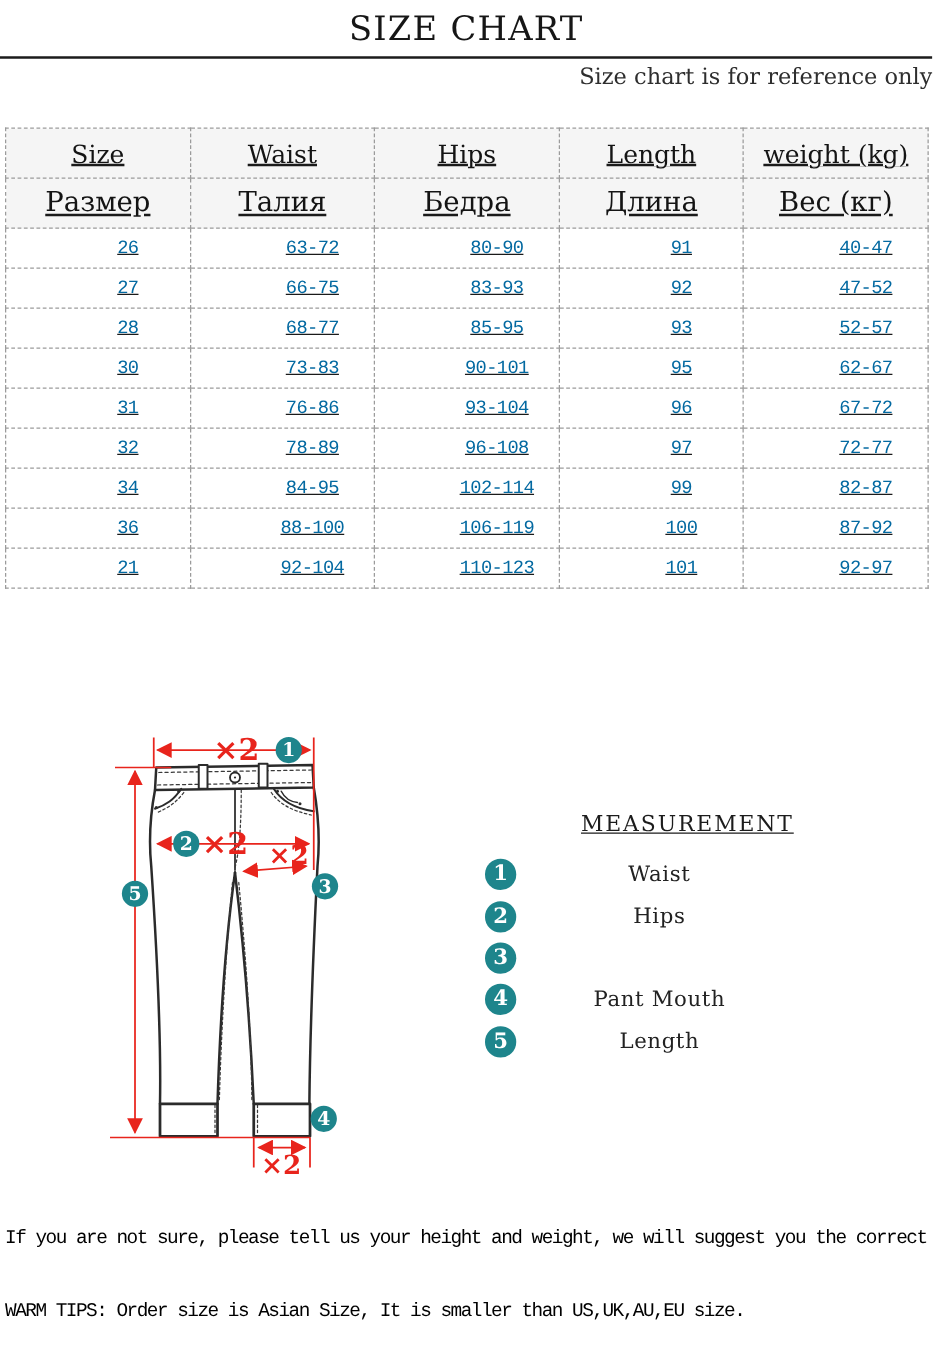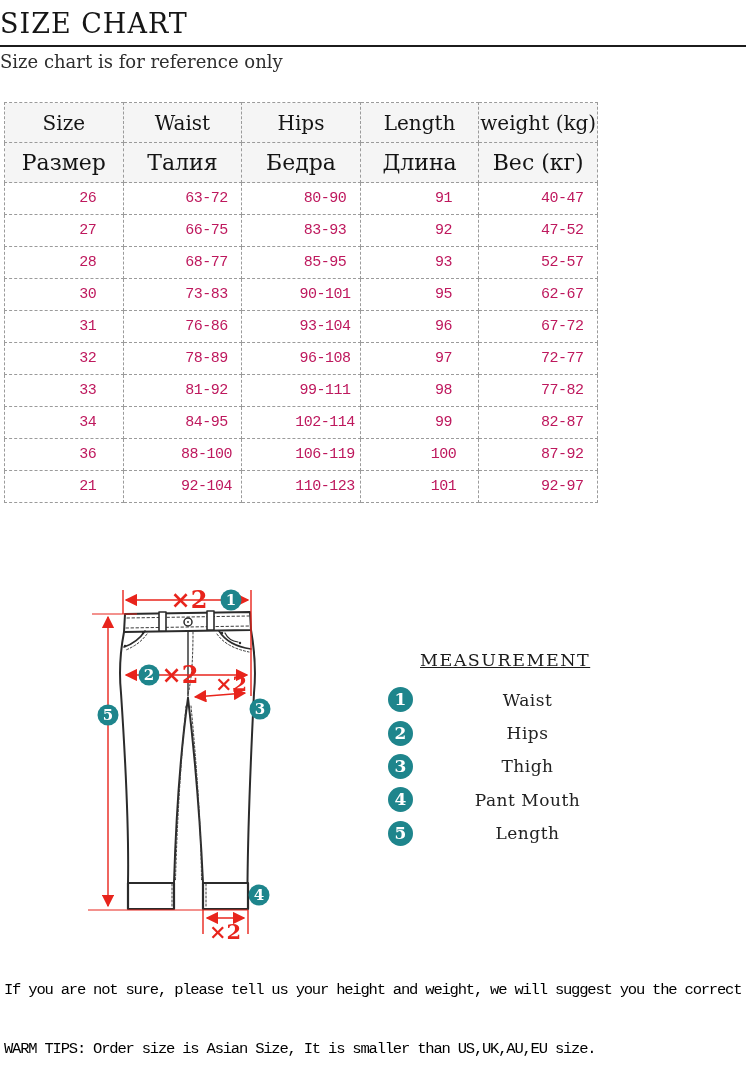--- a/index.html
+++ b/index.html
@@ -1,39 +1,39 @@
 <!DOCTYPE html>
 <html><head>
 <meta charset="utf-8">
 <style>
   html,body{margin:0;padding:0;background:#fff;}
   .page{position:relative;width:746px;height:1079px;background:#fff;overflow:hidden;
         font-family:"DejaVu Serif", serif;color:#1a1a1a;}
 
-  .title{position:absolute;top:8px;left:0;width:746px;
+  .title{position:absolute;top:8px;left:0;width:746px;text-align:center;
          font-size:27px;letter-spacing:1px;color:#161616;}
   .rule{position:absolute;top:45px;left:0;width:746px;height:2px;background:#1c1c1c;}
-  .subtitle{position:absolute;top:51px;left:0;width:746px;text-align:left;
+  .subtitle{position:absolute;top:51px;left:0;width:746px;text-align:right;
             font-size:18px;color:#2e2e2e;}
 
-  table.size-table{position:absolute;top:102px;left:4px;width:594px;
-                   border-collapse:collapse;table-layout:fixed;}
+  table.size-table{position:absolute;top:102px;left:4px;width:739px;
+                   border-collapse:collapse;table-layout:fixed;text-decoration:underline;}
   .size-table th,.size-table td{border:1px dashed #9b9b9b;text-align:center;
                    vertical-align:middle;padding:0;}
   .size-table th{height:39px;background:#f5f5f5;font-weight:normal;
                  font-family:"DejaVu Serif", serif;font-size:20px;color:#141414;}
   .size-table tr.ru th{font-size:22px;}
   .size-table td{height:31px;background:#fff;
                  font-family:"Liberation Mono","DejaVu Sans Mono",monospace;
-                 font-size:15px;letter-spacing:-0.5px;color:#be185d;padding-left:48px;}
+                 font-size:15px;letter-spacing:-0.5px;color:#0369a1;padding-left:48px;}
 
   svg.pants{position:absolute;left:85px;top:578px;}
 
   .legend{position:absolute;left:380px;top:650px;width:300px;}
-  .legend-title{margin-left:40px;width:215px;text-align:left;font-size:17.5px;
+  .legend-title{margin-left:40px;width:215px;text-align:right;font-size:17.5px;
                 letter-spacing:1.5px;text-decoration:underline;color:#1c1c1c;}
   .legend-rows{margin-top:13px;}
   .legend-row{display:flex;align-items:center;height:33.4px;}
   .legend-badge{flex:0 0 auto;width:25px;height:25px;margin-left:8px;border-radius:50%;
                 background:#1e858c;color:#fff;text-align:center;line-height:25px;
                 font-size:17px;font-weight:bold;font-family:"DejaVu Serif",serif;}
   .legend-label{flex:0 0 auto;width:215px;margin-left:7px;text-align:center;
                 font-size:17px;letter-spacing:0.5px;color:#222;}
 
   .tips{position:absolute;left:4px;top:942px;width:742px;
@@ -102,27 +102,20 @@
           <td>93-104</td>
           <td>96</td>
           <td>67-72</td>
         </tr>
         <tr>
           <td>32</td>
           <td>78-89</td>
           <td>96-108</td>
           <td>97</td>
           <td>72-77</td>
-        </tr>
-        <tr>
-          <td>33</td>
-          <td>81-92</td>
-          <td>99-111</td>
-          <td>98</td>
-          <td>77-82</td>
         </tr>
         <tr>
           <td>34</td>
           <td>84-95</td>
           <td>102-114</td>
           <td>99</td>
           <td>82-87</td>
         </tr>
         <tr>
           <td>36</td>
@@ -238,21 +231,20 @@
         <div class="legend-row">
           <div class="legend-badge">1</div>
           <div class="legend-label">Waist</div>
         </div>
         <div class="legend-row">
           <div class="legend-badge">2</div>
           <div class="legend-label">Hips</div>
         </div>
         <div class="legend-row">
           <div class="legend-badge">3</div>
-          <div class="legend-label">Thigh</div>
         </div>
         <div class="legend-row">
           <div class="legend-badge">4</div>
           <div class="legend-label">Pant Mouth</div>
         </div>
         <div class="legend-row">
           <div class="legend-badge">5</div>
           <div class="legend-label">Length</div>
         </div>
       </div>

